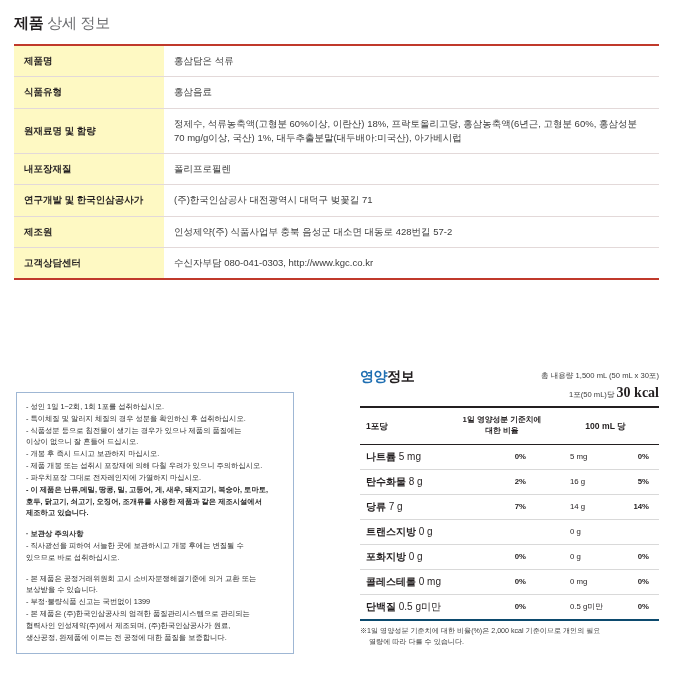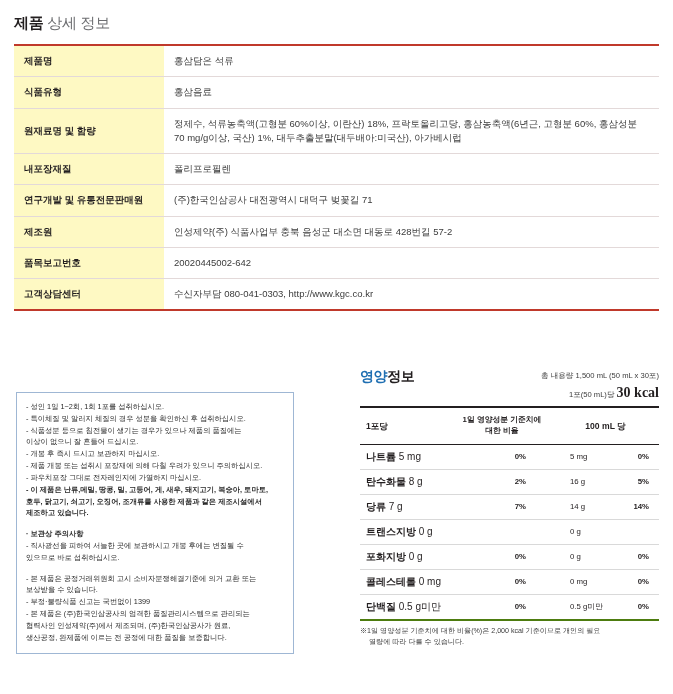--- a/index.html
+++ b/index.html
@@ -73,21 +73,21 @@
   .nutri-title .n2 { color: #231f20; font-weight: bold; }
   .nutri-sub {
     position: absolute; right: 0; top: 2px;
     text-align: right; font-size: 7.6px; color: #3b3b3b; line-height: 1.6;
   }
   .nutri-sub b { font-size: 14px; color: #231f20; font-family: Liberation Serif, serif; }
 
   .nt {
     width: 299px; border-collapse: collapse;
     border-top: 2px solid #231f20;
-    border-bottom: 2px solid #4d7c0f;
+    border-bottom: 2px solid #0c4a6e;
     margin-top: 4px;
   }
   .nt th, .nt td {
     font-size: 7.8px; padding: 5px 4px; color: #231f20;
     border-bottom: 1px solid #d9d9d9;
   }
   .nt thead th {
     border-bottom: 1px solid #231f20;
     font-weight: bold; line-height: 1.4;
     padding: 7px 4px;
@@ -128,30 +128,26 @@
         </tr>
         <tr>
           <td class="k">원재료명 및 함량</td>
           <td class="v">정제수, 석류농축액(고형분 60%이상, 이란산) 18%, 프락토올리고당, 홍삼농축액(6년근, 고형분 60%, 홍삼성분 70 mg/g이상, 국산) 1%, 대두추출분말(대두배아:미국산), 아가베시럽</td>
         </tr>
         <tr>
           <td class="k">내포장재질</td>
           <td class="v">폴리프로필렌</td>
         </tr>
         <tr>
-          <td class="k">연구개발 및 유통전문판매원</td>
+          <td class="k">연구개발 및 한국인삼공사가</td>
           <td class="v">(주)한국인삼공사 대전광역시 대덕구 벚꽃길 71</td>
         </tr>
         <tr>
           <td class="k">제조원</td>
           <td class="v">인성제약(주) 식품사업부 충북 음성군 대소면 대동로 428번길 57-2</td>
-        </tr>
-        <tr>
-          <td class="k">품목보고번호</td>
-          <td class="v">20020445002-642</td>
         </tr>
         <tr>
           <td class="k">고객상담센터</td>
           <td class="v">수신자부담 080-041-0303, http://www.kgc.co.kr</td>
         </tr>
       </tbody>
   </table>
 
   <div class="notice">
     <div id="notice-body">

